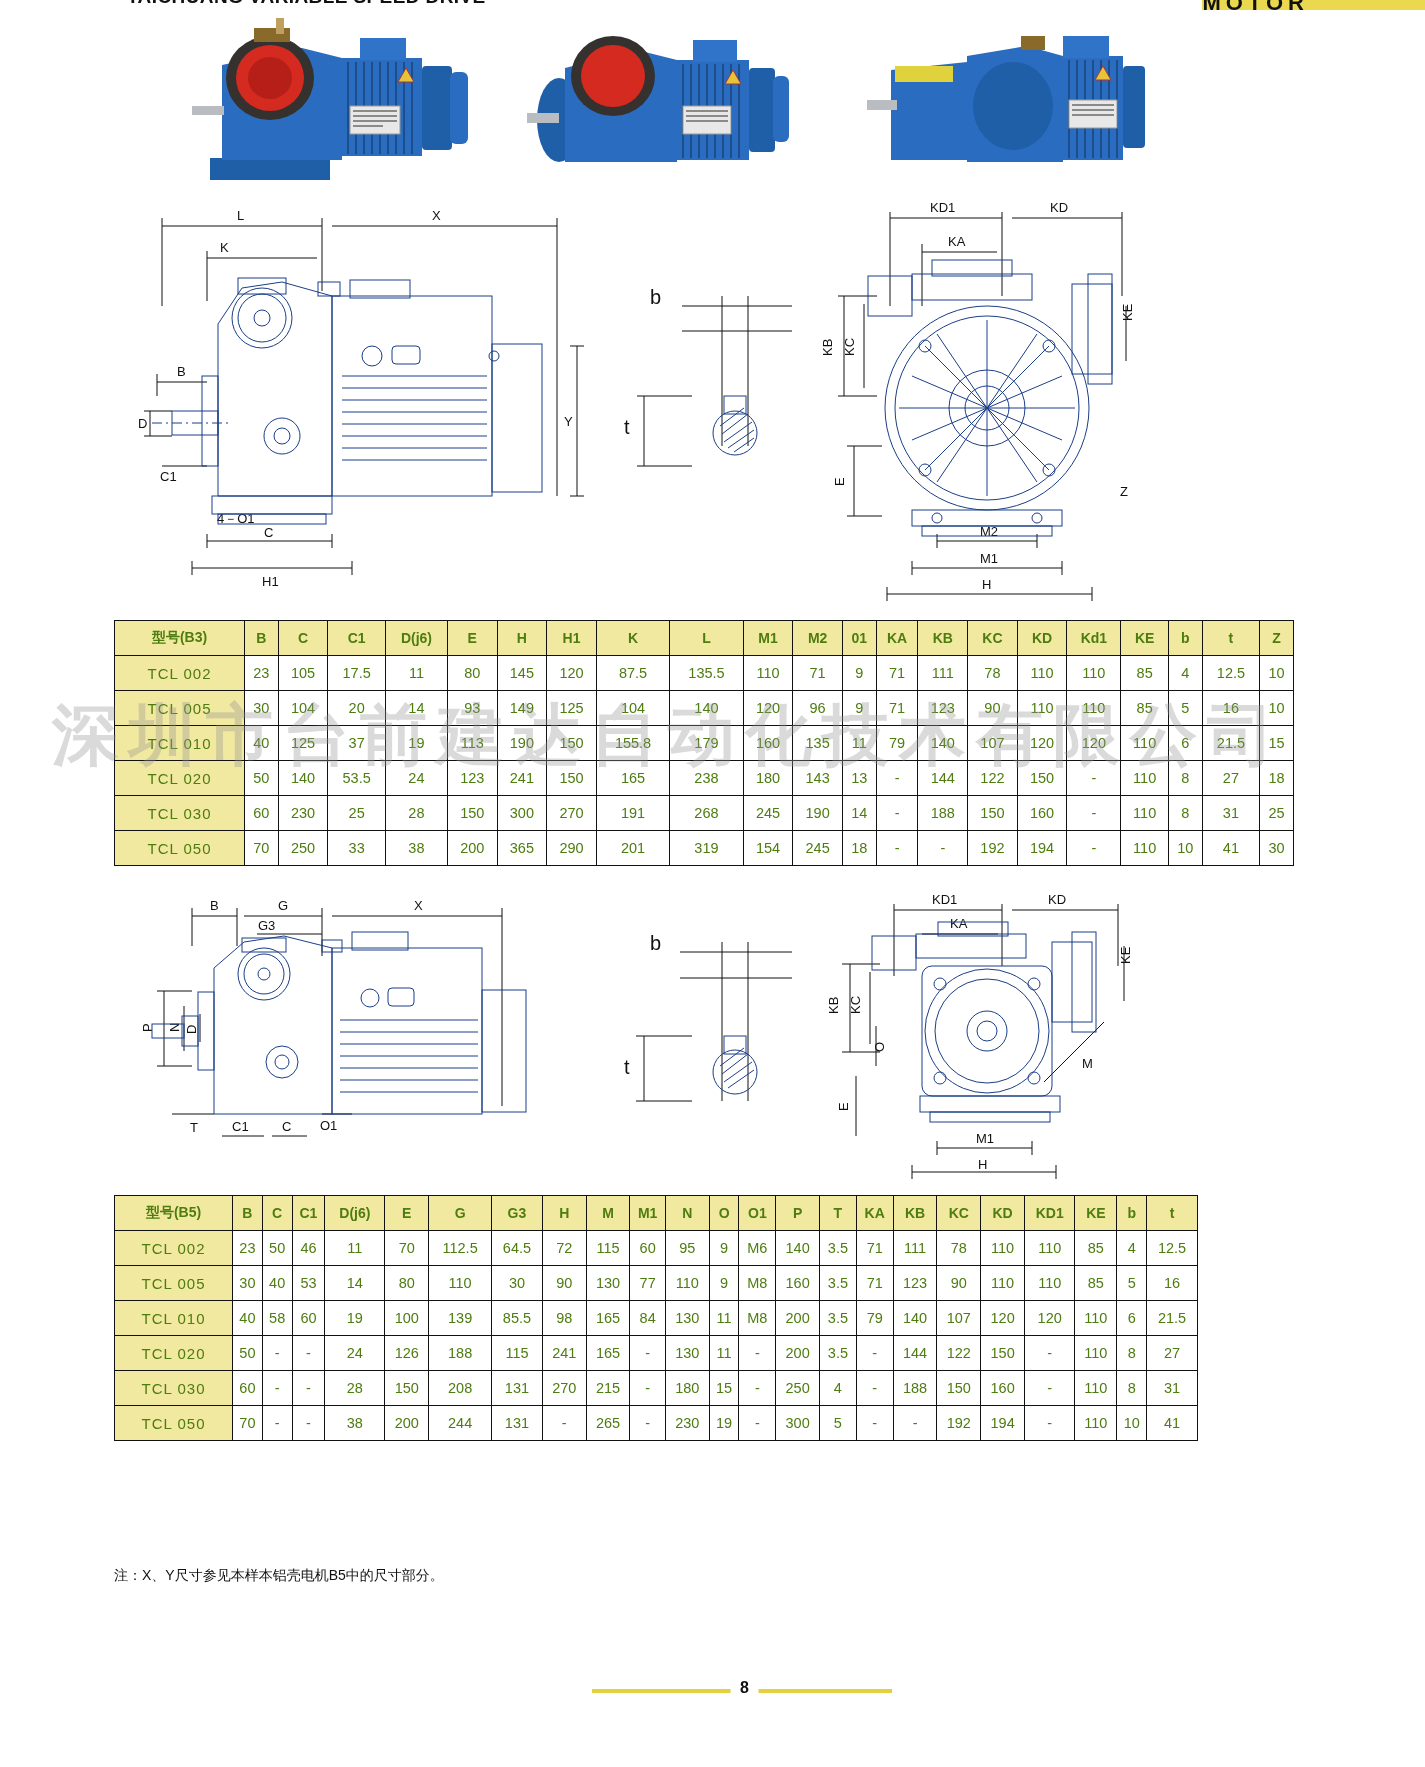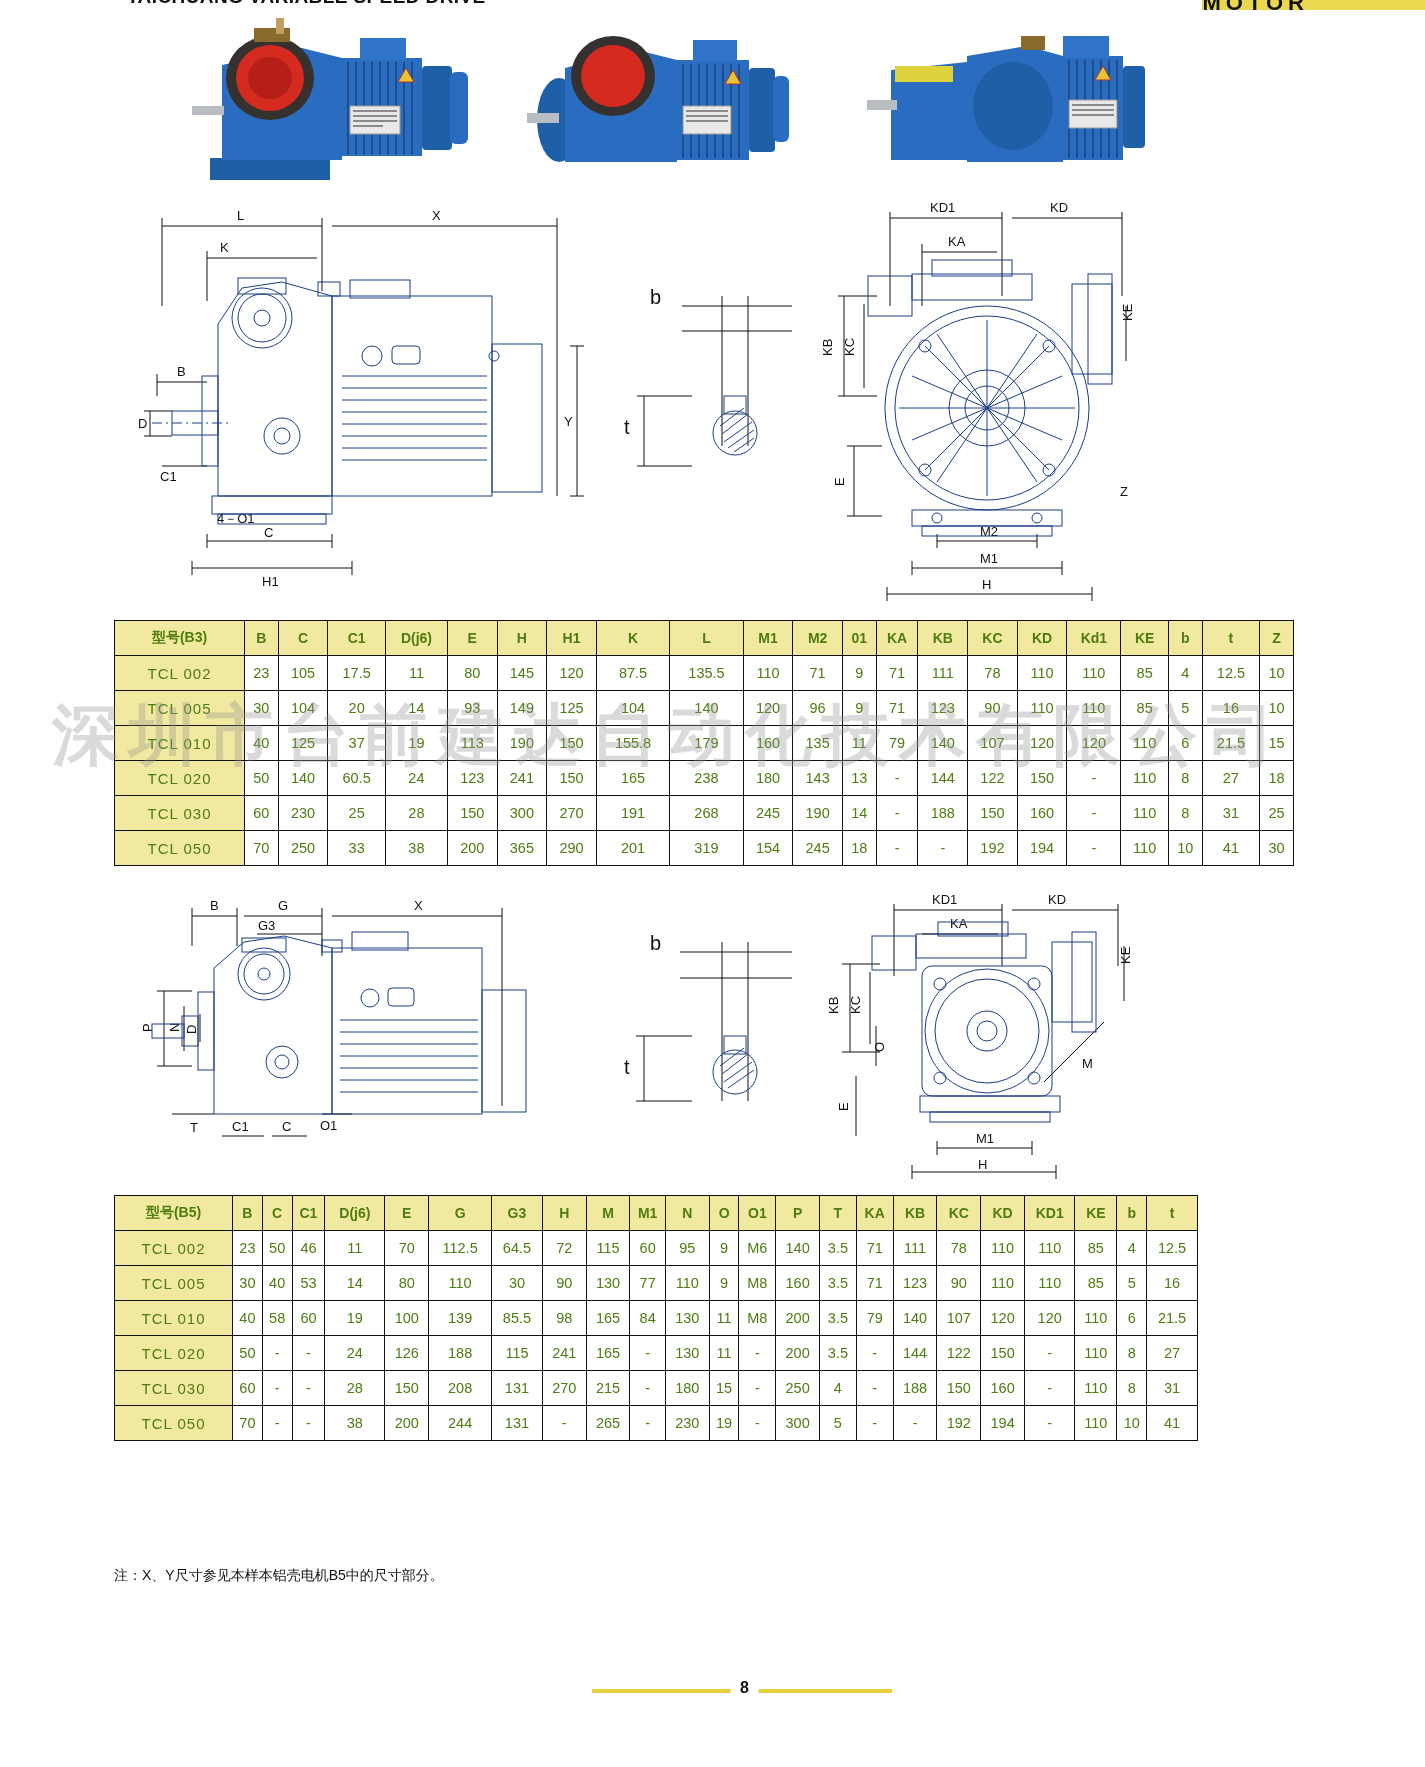--- a/index.html
+++ b/index.html
@@ -522,21 +522,21 @@
         <td>120</td>
         <td>110</td>
         <td>6</td>
         <td>21.5</td>
         <td>15</td>
       </tr>
       <tr>
         <td class="model">TCL 020</td>
         <td>50</td>
         <td>140</td>
-        <td>60.5</td>
+        <td>53.5</td>
         <td>24</td>
         <td>123</td>
         <td>241</td>
         <td>150</td>
         <td>165</td>
         <td>238</td>
         <td>180</td>
         <td>143</td>
         <td>13</td>
         <td>-</td>

